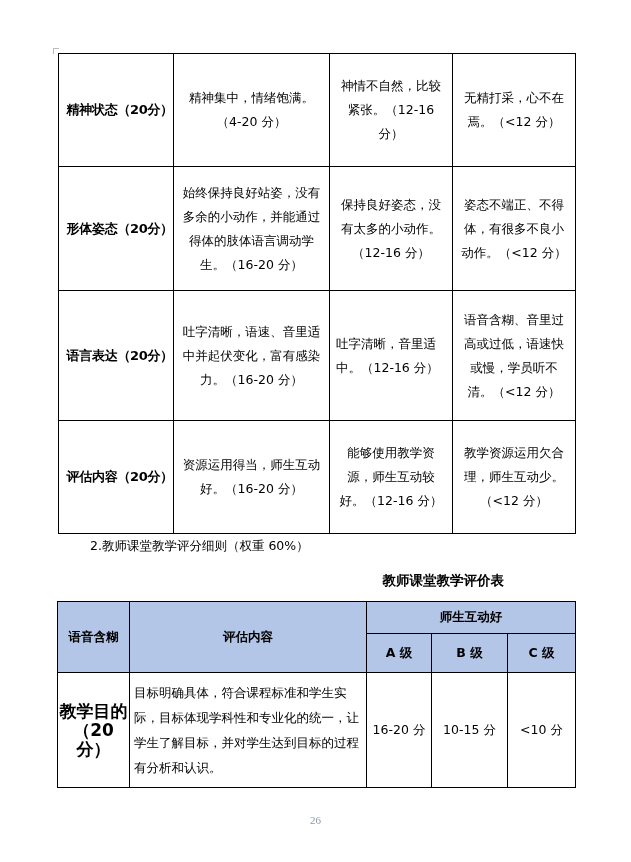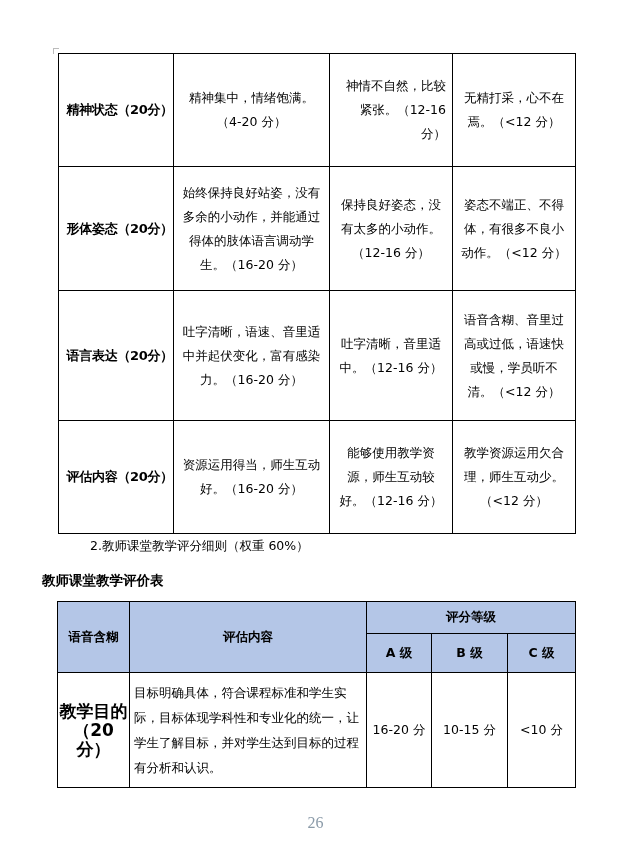--- a/index.html
+++ b/index.html
@@ -12,51 +12,51 @@
       border-left: 1px solid #bbb; border-top: 1px solid #bbb; }
     table { border-collapse: collapse; position: absolute; table-layout: fixed; }
     td, th { border: 1.5px solid #000; padding: 0; vertical-align: middle; }
 
     #t1 { left: 58px; top: 53px; width: 517px; }
     #t1 td { font-size: 12.5px; line-height: 24px; text-align: center; }
     #t1 td.label { font-weight: bold; font-size: 13px; text-align: right; padding-left: 3px; white-space: nowrap; letter-spacing: -0.3px; }
     #t1 td .txt { display: block; padding: 0 6px; }
 
     .section-line { position: absolute; left: 90px; top: 538px; font-size: 12.5px; }
-    .table-title { position: absolute; left: 0; width: 504px; top: 572px; text-align: left; font-weight: bold; font-size: 13.5px; padding-left: 42px; }
+    .table-title { position: absolute; left: 0; width: 504px; top: 572px; text-align: right; font-weight: bold; font-size: 13.5px; }
 
     #t2 { left: 57px; top: 601px; width: 518px; }
     #t2 th { background: #b4c6e7; font-weight: bold; font-size: 12.5px; text-align: center; }
     #t2 td { font-size: 12.5px; text-align: center; line-height: 24px; margin-top: 26px; }
     #t2 td.label { font-weight: bold; font-size: 17px; line-height: 19px; }
     #t2 td.content { text-align: left; padding: 0 4px; line-height: 25px; }
 
     .page-number { position: absolute; left: 0; width: 631px; top: 814px; text-align: center;
-      font-size: 16px; color: #8a9aa8; font-family: "Liberation Serif", serif; }
+      font-size: 11px; color: #8a9aa8; font-family: "Liberation Serif", serif; }
   </style>
 </head>
 <body>
 
 <div class="corner-mark"></div>
 
 <table id="t1">
   <colgroup>
     <col style="width:115px">
       <col style="width:156px">
       <col style="width:123px">
       <col style="width:123px">
   </colgroup>
   <tbody>
       <tr style="height:113px">
     <td class="label">精神状态（20分）</td>
     <td>
           <span class="txt">精神集中，情绪饱满。（4-20 分）</span>
         </td>
     <td>
-          <span class="txt" style="text-align:right">神情不自然，比较紧张。（12-16 分）</span>
+          <span class="txt" style="text-align:center">神情不自然，比较紧张。（12-16 分）</span>
         </td>
     <td>
           <span class="txt">无精打采，心不在焉。（&lt;12 分）</span>
         </td>
   </tr>
   <tr style="height:124px">
     <td class="label">形体姿态（20分）</td>
     <td>
           <span class="txt">始终保持良好站姿，没有多余的小动作，并能通过得体的肢体语言调动学生。（16-20 分）</span>
         </td>
@@ -66,21 +66,21 @@
     <td>
           <span class="txt">姿态不端正、不得体，有很多不良小动作。（&lt;12 分）</span>
         </td>
   </tr>
   <tr style="height:130px">
     <td class="label">语言表达（20分）</td>
     <td>
           <span class="txt">吐字清晰，语速、音里适中并起伏变化，富有感染力。（16-20 分）</span>
         </td>
     <td>
-          <span class="txt" style="text-align:center">吐字清晰，音里适中。（12-16 分）</span>
+          <span class="txt" style="text-align:left">吐字清晰，音里适中。（12-16 分）</span>
         </td>
     <td>
           <span class="txt">语音含糊、音里过高或过低，语速快或慢，学员听不清。（&lt;12 分）</span>
         </td>
   </tr>
   <tr style="height:113px">
     <td class="label">评估内容（20分）</td>
     <td>
           <span class="txt">资源运用得当，师生互动好。（16-20 分）</span>
         </td>
@@ -102,21 +102,21 @@
     <col style="width:72px">
       <col style="width:237px">
       <col style="width:65px">
       <col style="width:76px">
       <col style="width:68px">
   </colgroup>
   <tbody>
       <tr style="height:32px">
     <th rowspan="2">语音含糊</th>
     <th rowspan="2">评估内容</th>
-    <th colspan="3">评分等级</th>
+    <th colspan="3">师生互动好</th>
   </tr>
   <tr style="height:39px">
     <th>A 级</th>
     <th>B 级</th>
     <th>C 级</th>
   </tr>
   <tr style="height:115px">
     <td class="label">
       <div>教学目的</div>
       <div>（20分）</div>

